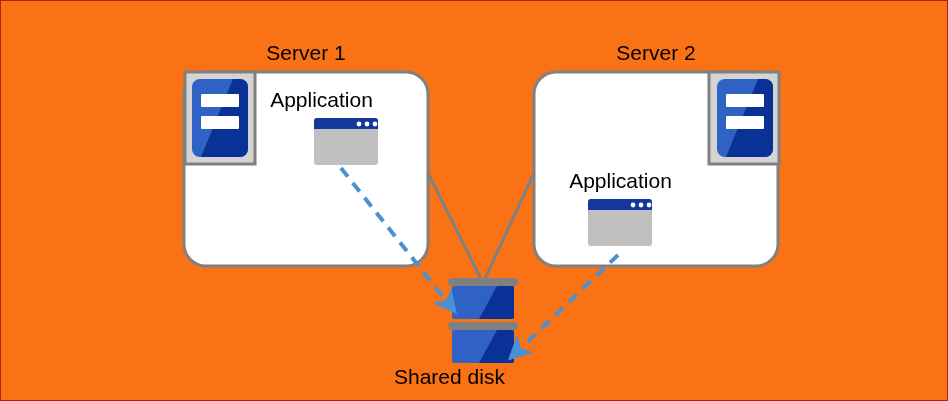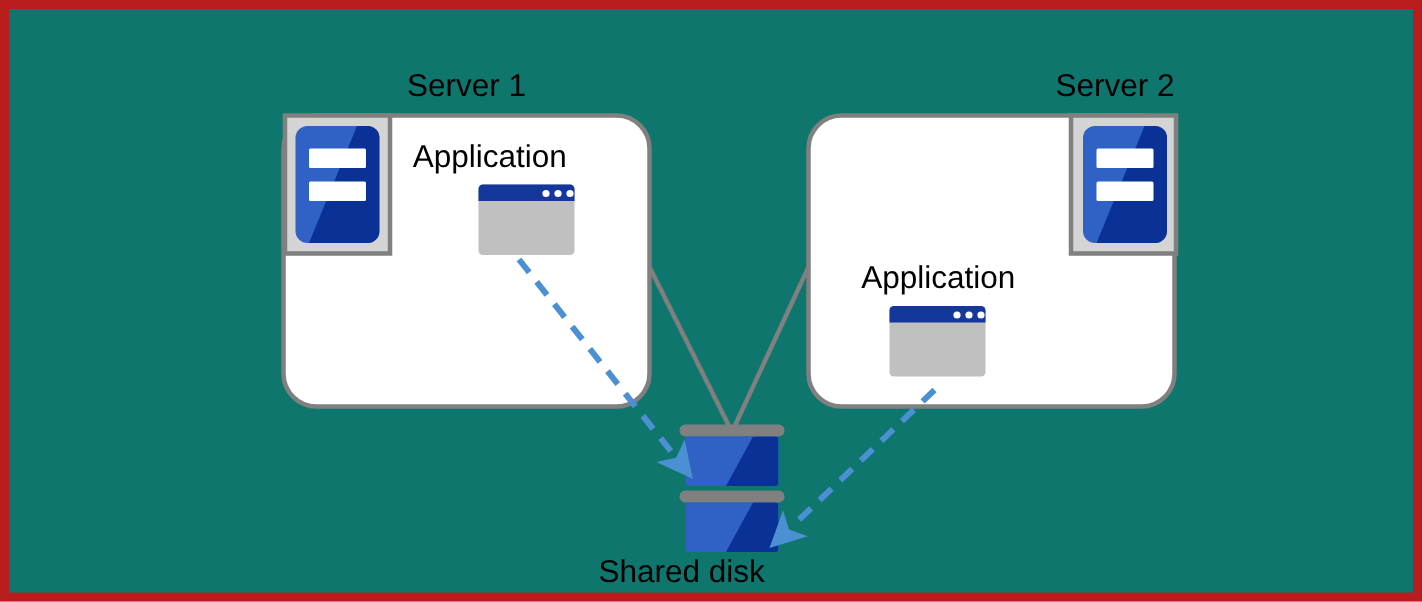--- a/index.html
+++ b/index.html
@@ -8,42 +8,42 @@
     padding: 0;
     background: #ffffff;
   }
   body {
     font-family: "Liberation Sans", sans-serif;
   }
   #canvas {
     position: relative;
     width: 948px;
     height: 401px;
-    background: #0f766e;
-    border: 6px solid #b91c1c;
+    background: #f97316;
+    border: 1px solid #b91c1c;
     box-sizing: border-box;
     overflow: hidden;
   }
   #diagram-svg {
     position: absolute;
     left: 0;
     top: 0;
     width: 948px;
     height: 401px;
   }
   .diagram-label {
     position: absolute;
     font-family: "Liberation Sans", sans-serif;
     font-size: 21px;
     color: #000000;
     white-space: nowrap;
     letter-spacing: 0px;
   }
   #label-server1 { left: 183px; top: 40px; width: 244px; text-align: center; }
-  #label-server2 { left: 533px; top: 40px; width: 244px; text-align: right; }
+  #label-server2 { left: 533px; top: 40px; width: 244px; text-align: center; }
   #label-app1    { left: 233px; top: 87px;  width: 175px; text-align: center; }
   #label-app2    { left: 532px; top: 168px; width: 175px; text-align: center; }
   #label-disk    { left: 393px; top: 364px; width: 175px; }
 </style>
 </head>
 <body>
 
 <div id="canvas">
 
   <svg id="diagram-svg" viewBox="0 0 948 401" xmlns="http://www.w3.org/2000/svg">

